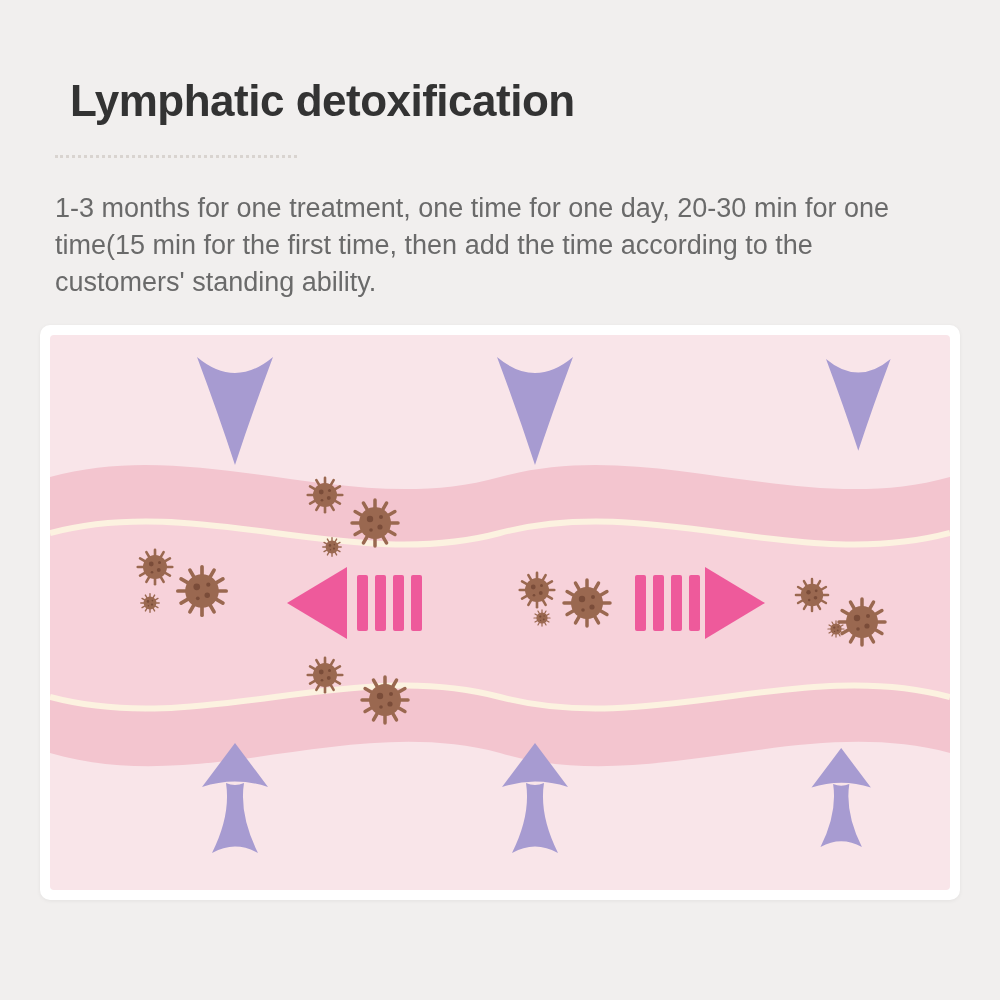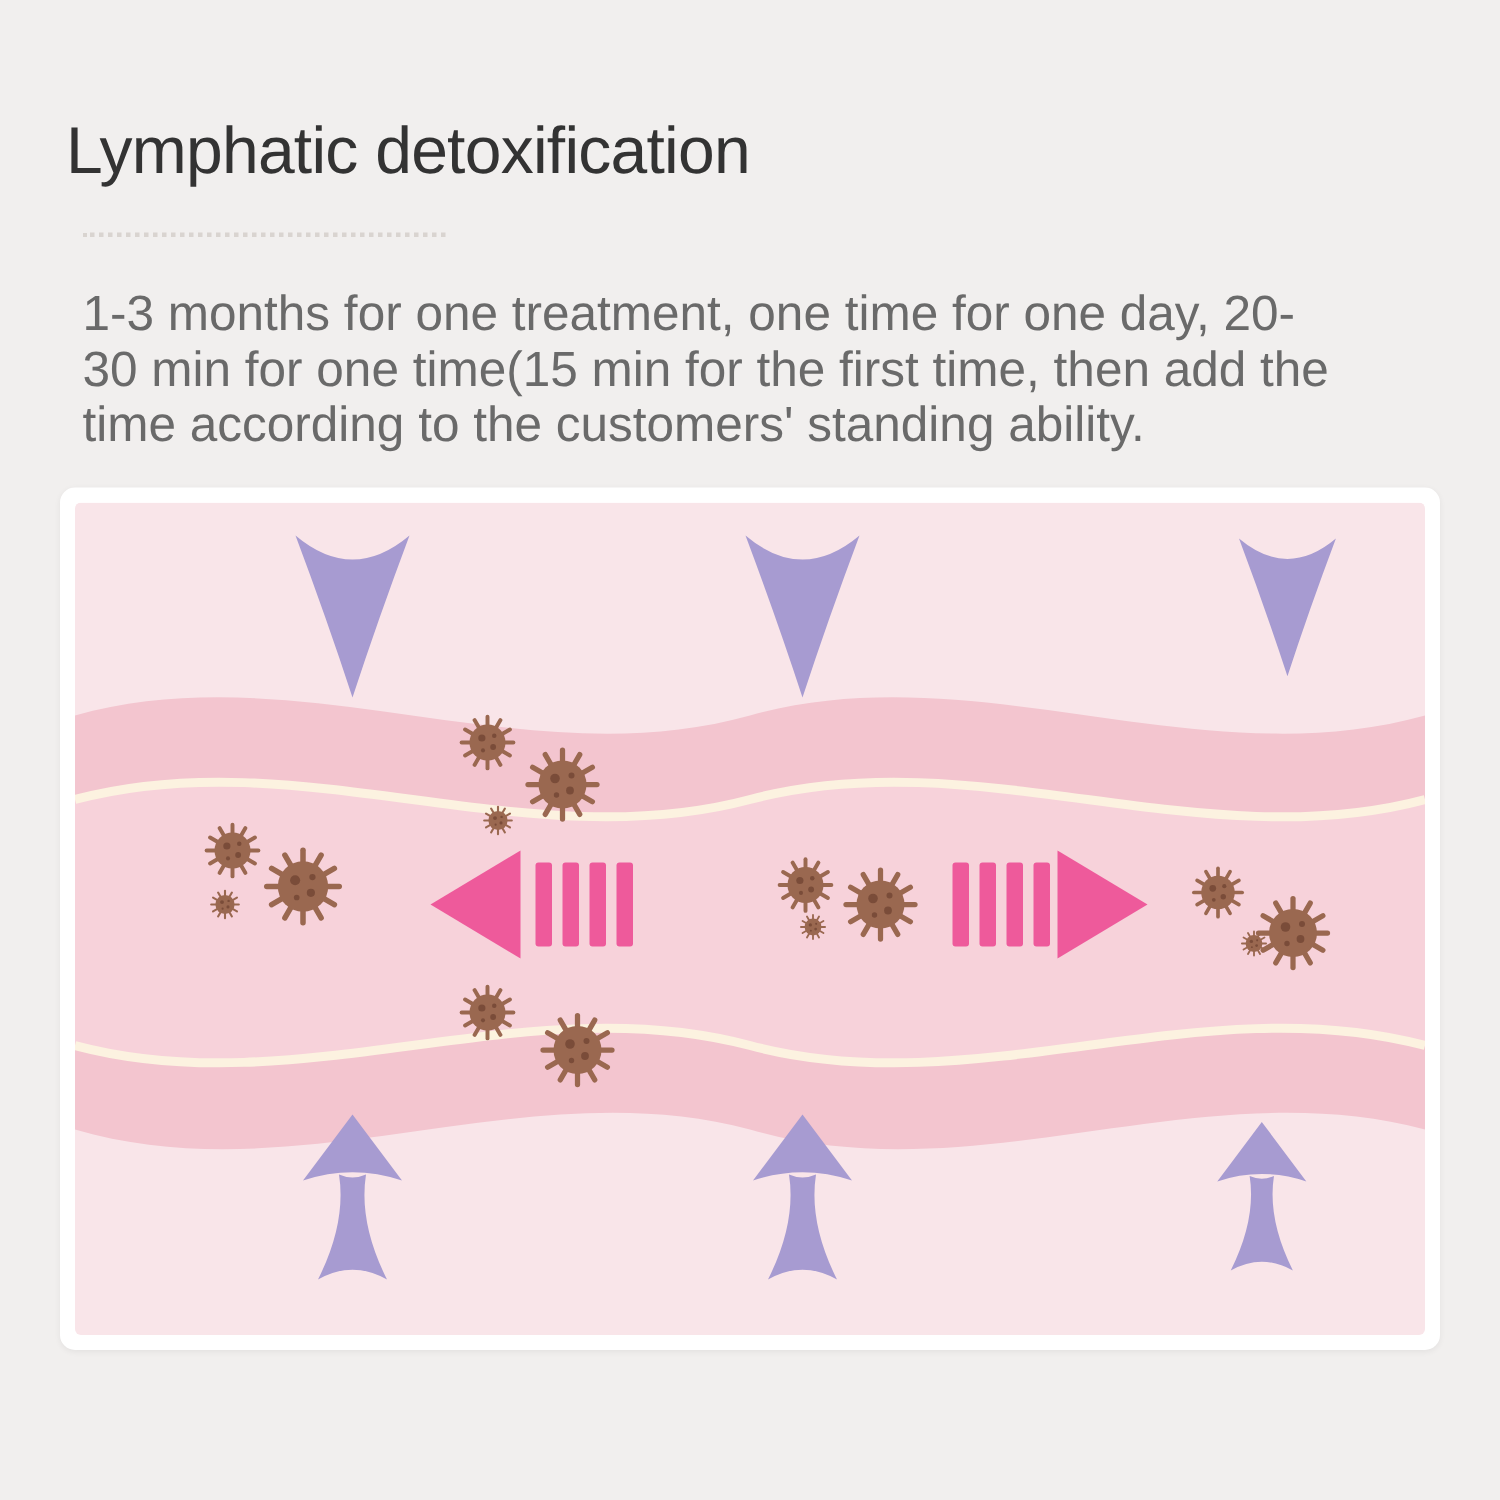--- a/index.html
+++ b/index.html
@@ -5,37 +5,37 @@
   * { margin: 0; padding: 0; box-sizing: border-box; }
   html, body { width: 1000px; height: 1000px; }
   body {
     position: relative;
     background: var(--background, #f1efee);
     font-family: "Liberation Sans", sans-serif;
     overflow: hidden;
   }
   .page-title {
     position: absolute;
-    left: 44px; top: 76px;
+    left: 70px; top: 76px;
     font-size: 44px;
-    font-weight: 400;
+    font-weight: 700;
     letter-spacing: -0.5px;
     color: var(--title, #333333);
   }
   .title-divider {
     position: absolute;
     left: 55px; top: 155px;
     width: 242px; height: 0;
     border-top: 3px dotted #d9d4d0;
   }
   .description {
     position: absolute;
     left: 55px; top: 190px;
     width: 845px;
-    font-size: 33px;
+    font-size: 27px;
     line-height: 37px;
     color: var(--body-text, #6a6a6a);
   }
   .illustration-card {
     position: absolute;
     left: 40px; top: 325px;
     width: 920px; height: 575px;
     background: var(--panel, #ffffff);
     border-radius: 10px;
     box-shadow: 0 1px 4px rgba(0,0,0,0.06);

